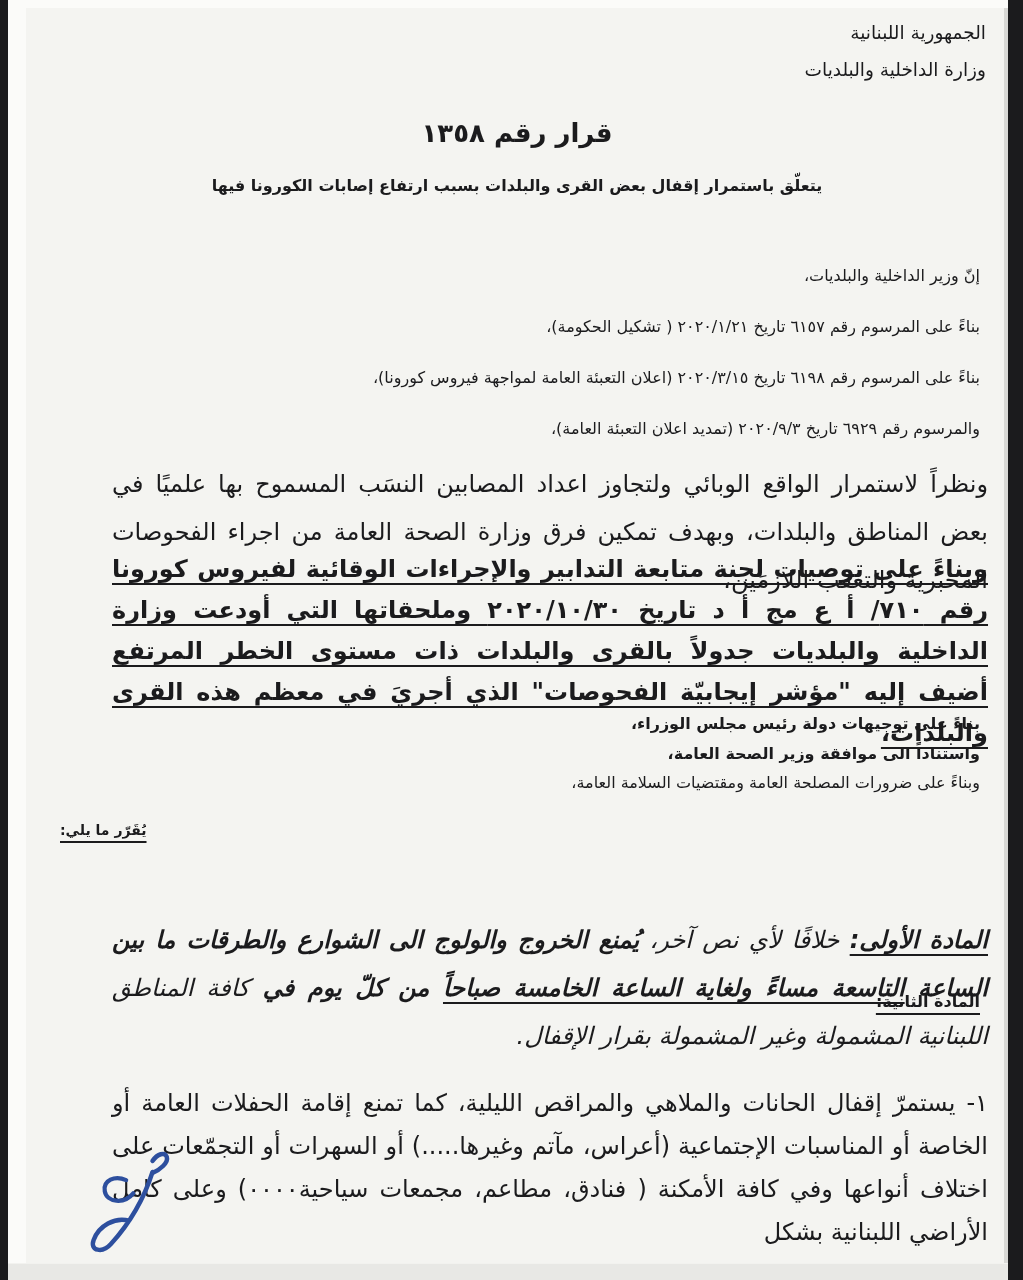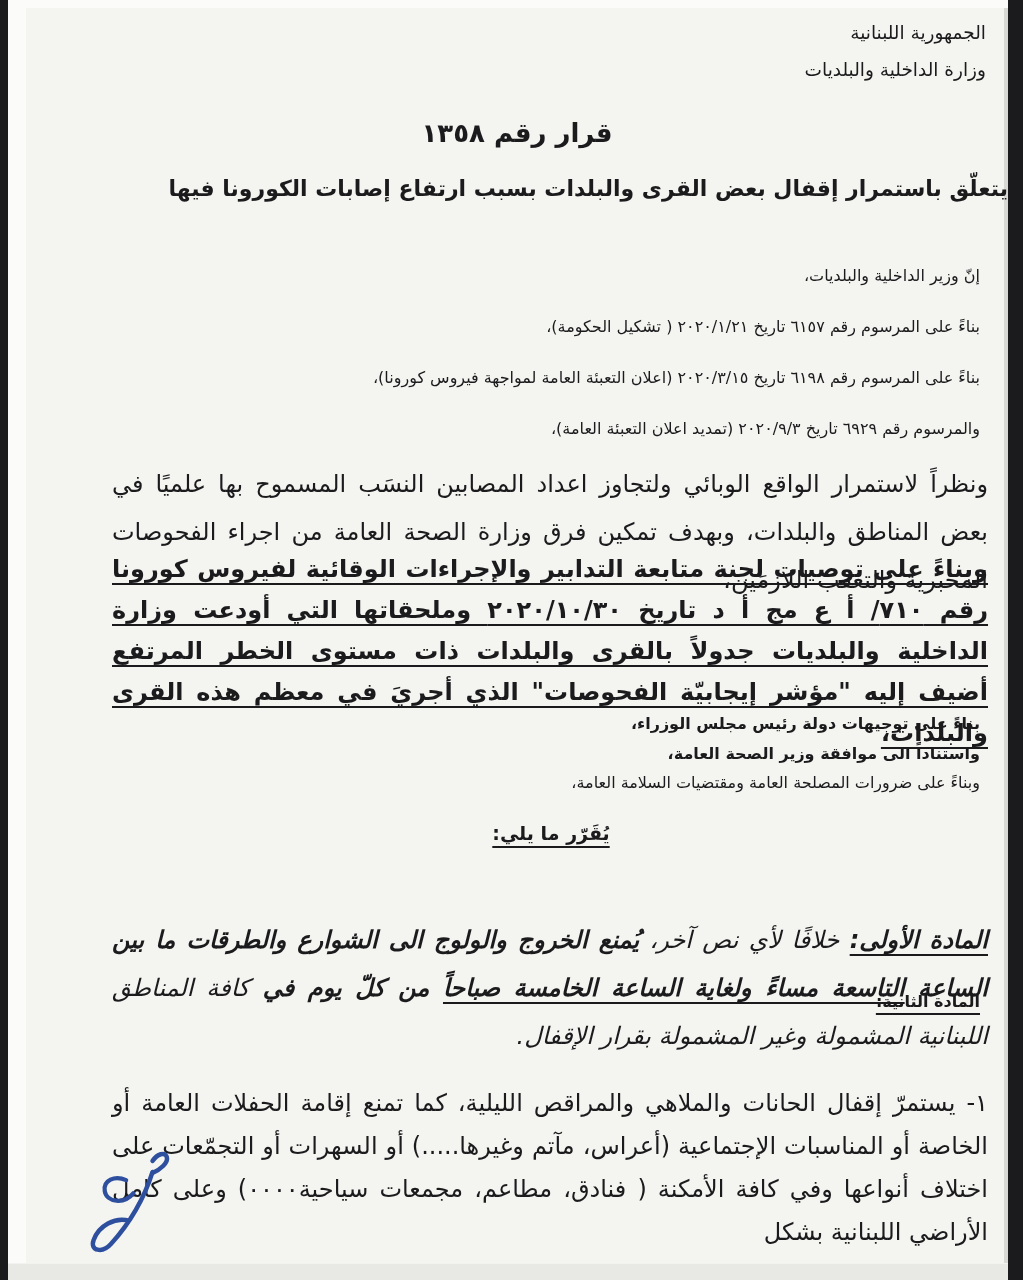--- a/index.html
+++ b/index.html
@@ -20,35 +20,35 @@
   .content{
     position:absolute;left:26px;top:0;right:15px;bottom:16px;
     direction:rtl;
   }
   .blk{position:absolute;right:0;left:0;}
   .b{font-weight:700;}
   .u{text-decoration:underline;text-underline-offset:6px;text-decoration-thickness:1.6px;}
 
   .hdr{top:14px;padding-left:40px;padding-right:22px;font-size:18.5px;line-height:37px;}
   .title{top:118px;text-align:center;font-size:26px;letter-spacing:.5px;}
-  .subtitle{top:176px;text-align:right;font-size:22px;}
+  .subtitle{top:176px;text-align:center;font-size:16px;}
 
   .single{text-align:right;padding-right:28px;padding-left:60px;font-size:16px;white-space:nowrap;}
   .y-intro{top:266px;}
   .y-d1{top:317px;}
   .y-d2{top:368px;}
   .y-d3{top:419px;}
 
   .para{text-align:justify;padding-right:20px;padding-left:86px;font-size:24px;}
   .y-situation{top:460px;line-height:48px;}
   .y-committee{top:549px;line-height:41px;font-weight:700;text-decoration:underline;text-underline-offset:6px;text-decoration-thickness:1.7px;}
   .y-health{top:712px;margin-top:32px;}
   .y-pm{top:714px;}
   .y-public{top:773px;}
-  .y-decide{top:822px;text-align:center;font-size:19px;}
+  .y-decide{top:822px;text-align:left;font-size:14px;}
   .y-decide .inner{position:relative;left:34px;}
   .y-article1{top:916px;line-height:48px;font-style:italic;}
   .y-article2-label{top:992px;}
   .y-item1{top:1082px;line-height:43px;}
 
   .sig{position:absolute;left:52px;top:1146px;width:132px;height:118px;}
   .sig path{fill:none;stroke-linecap:round;stroke-linejoin:round;}
 </style>
 </head>
 <body>

